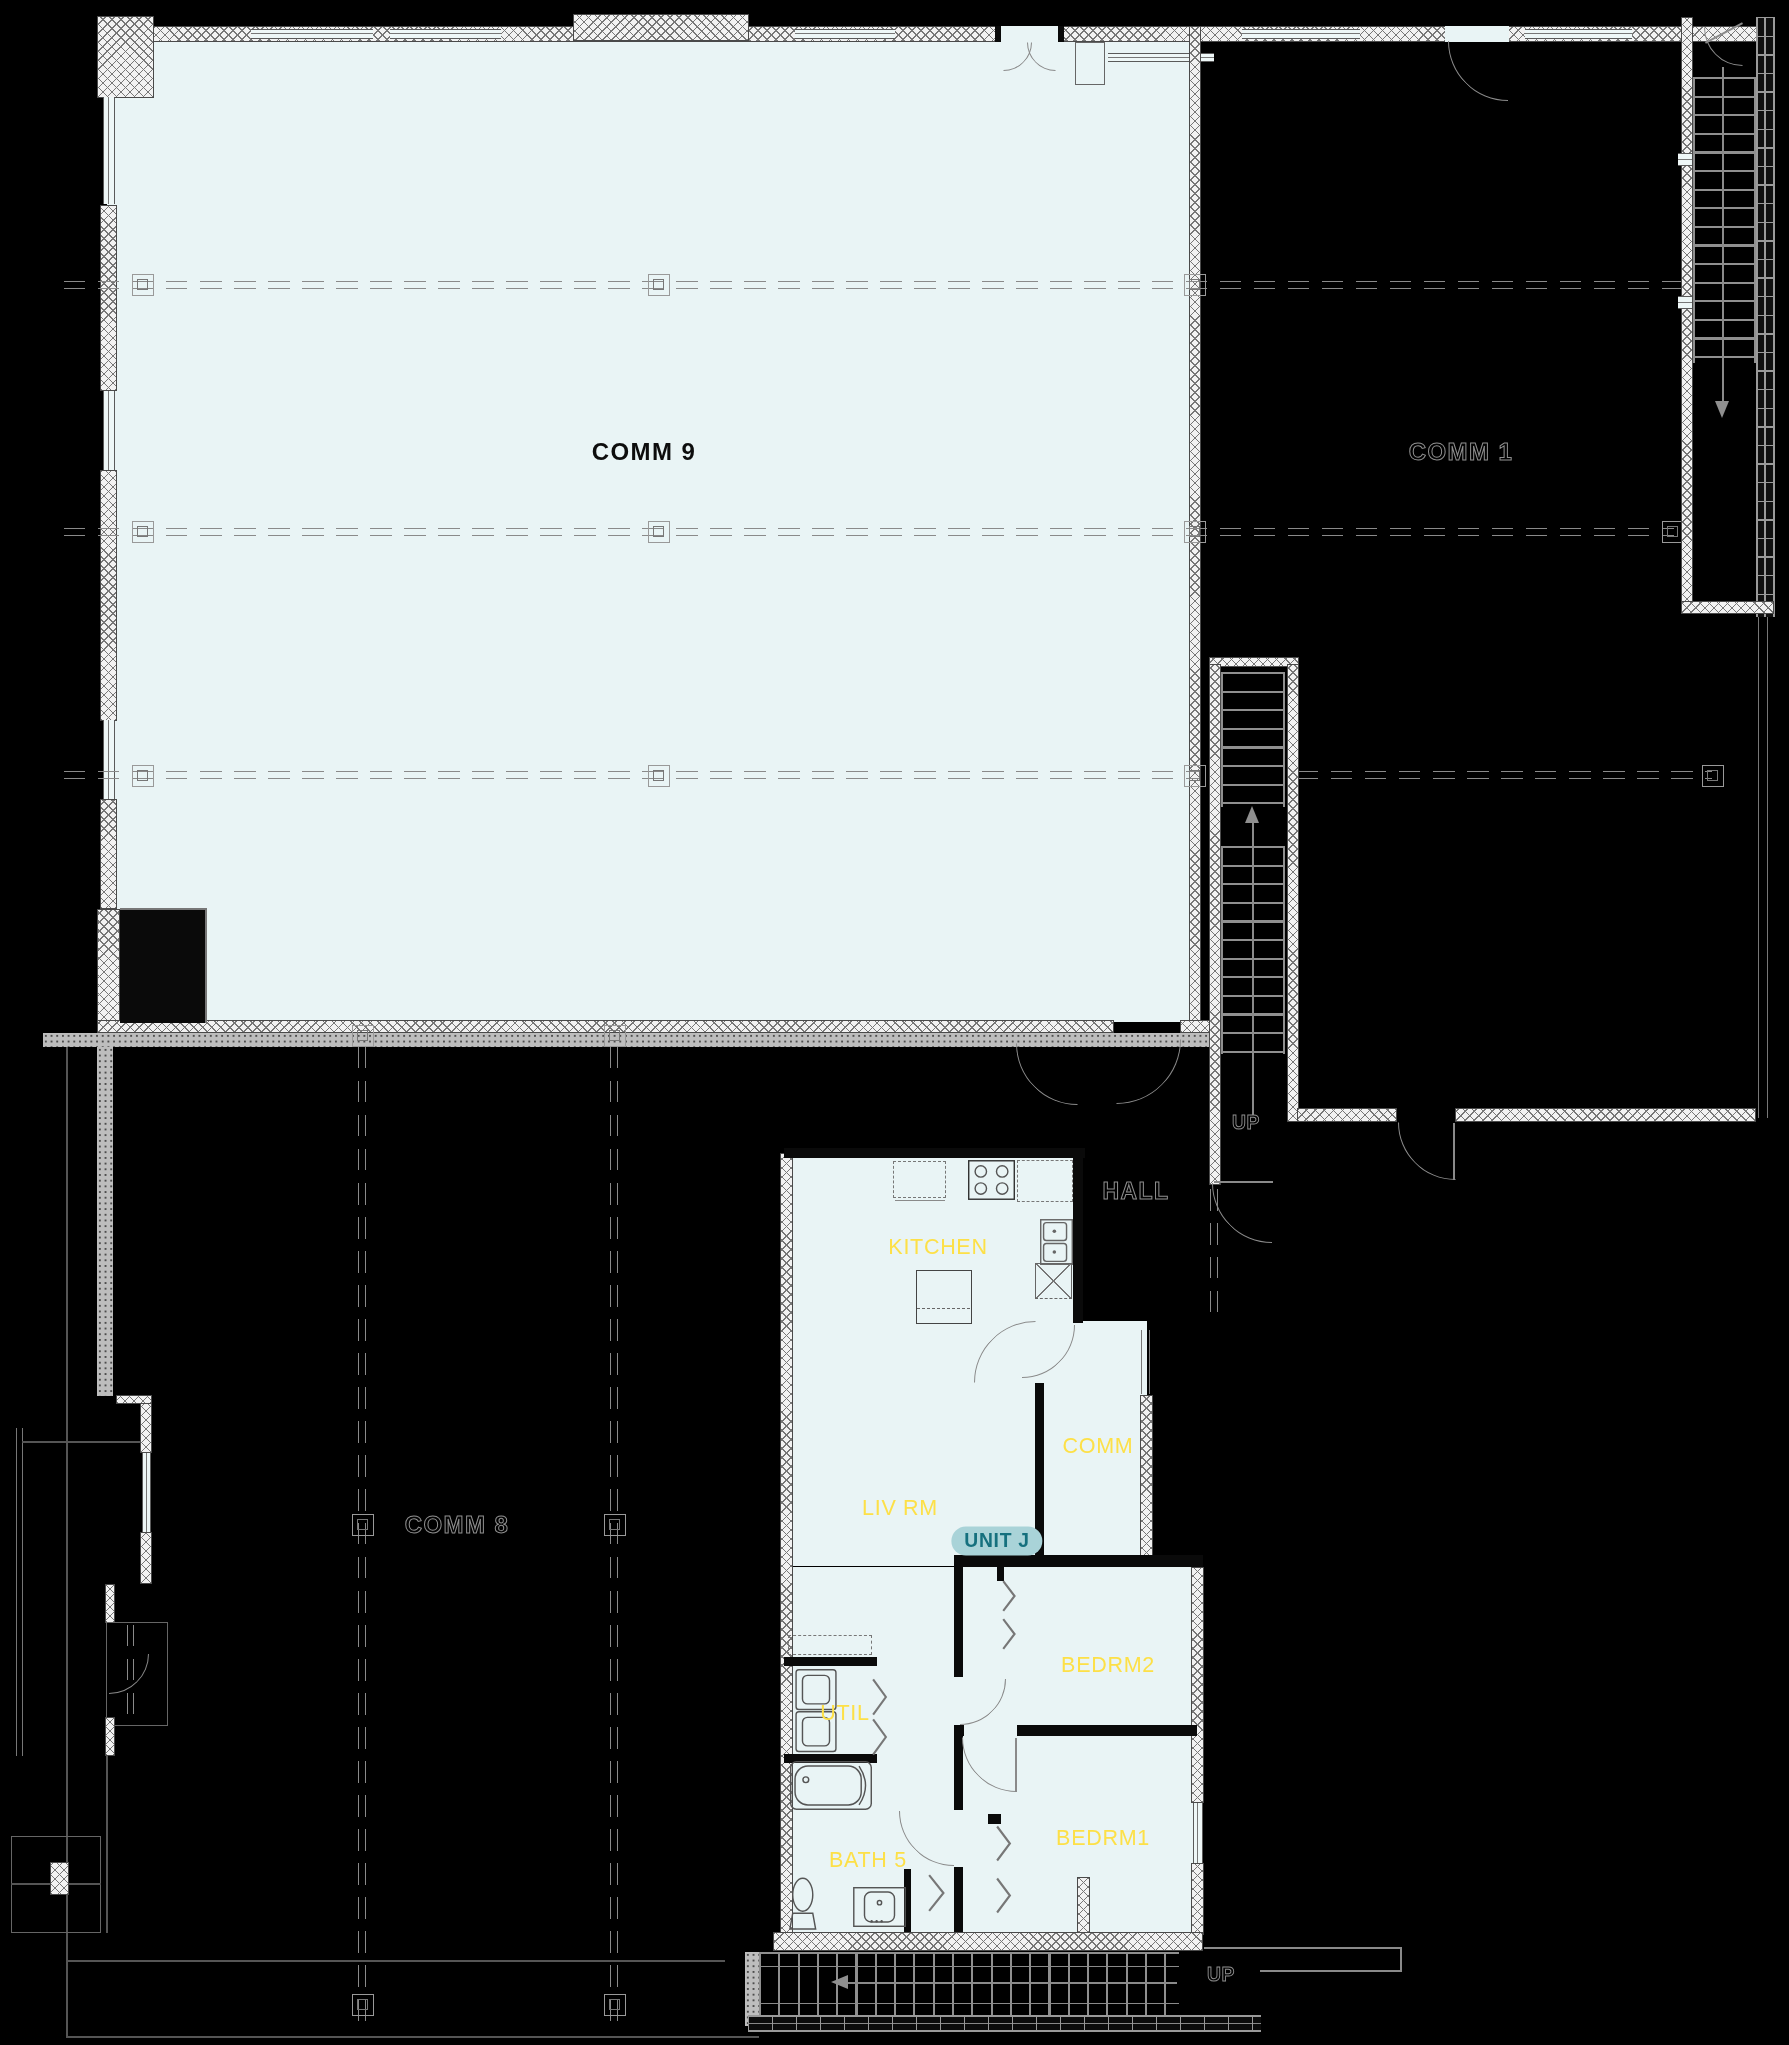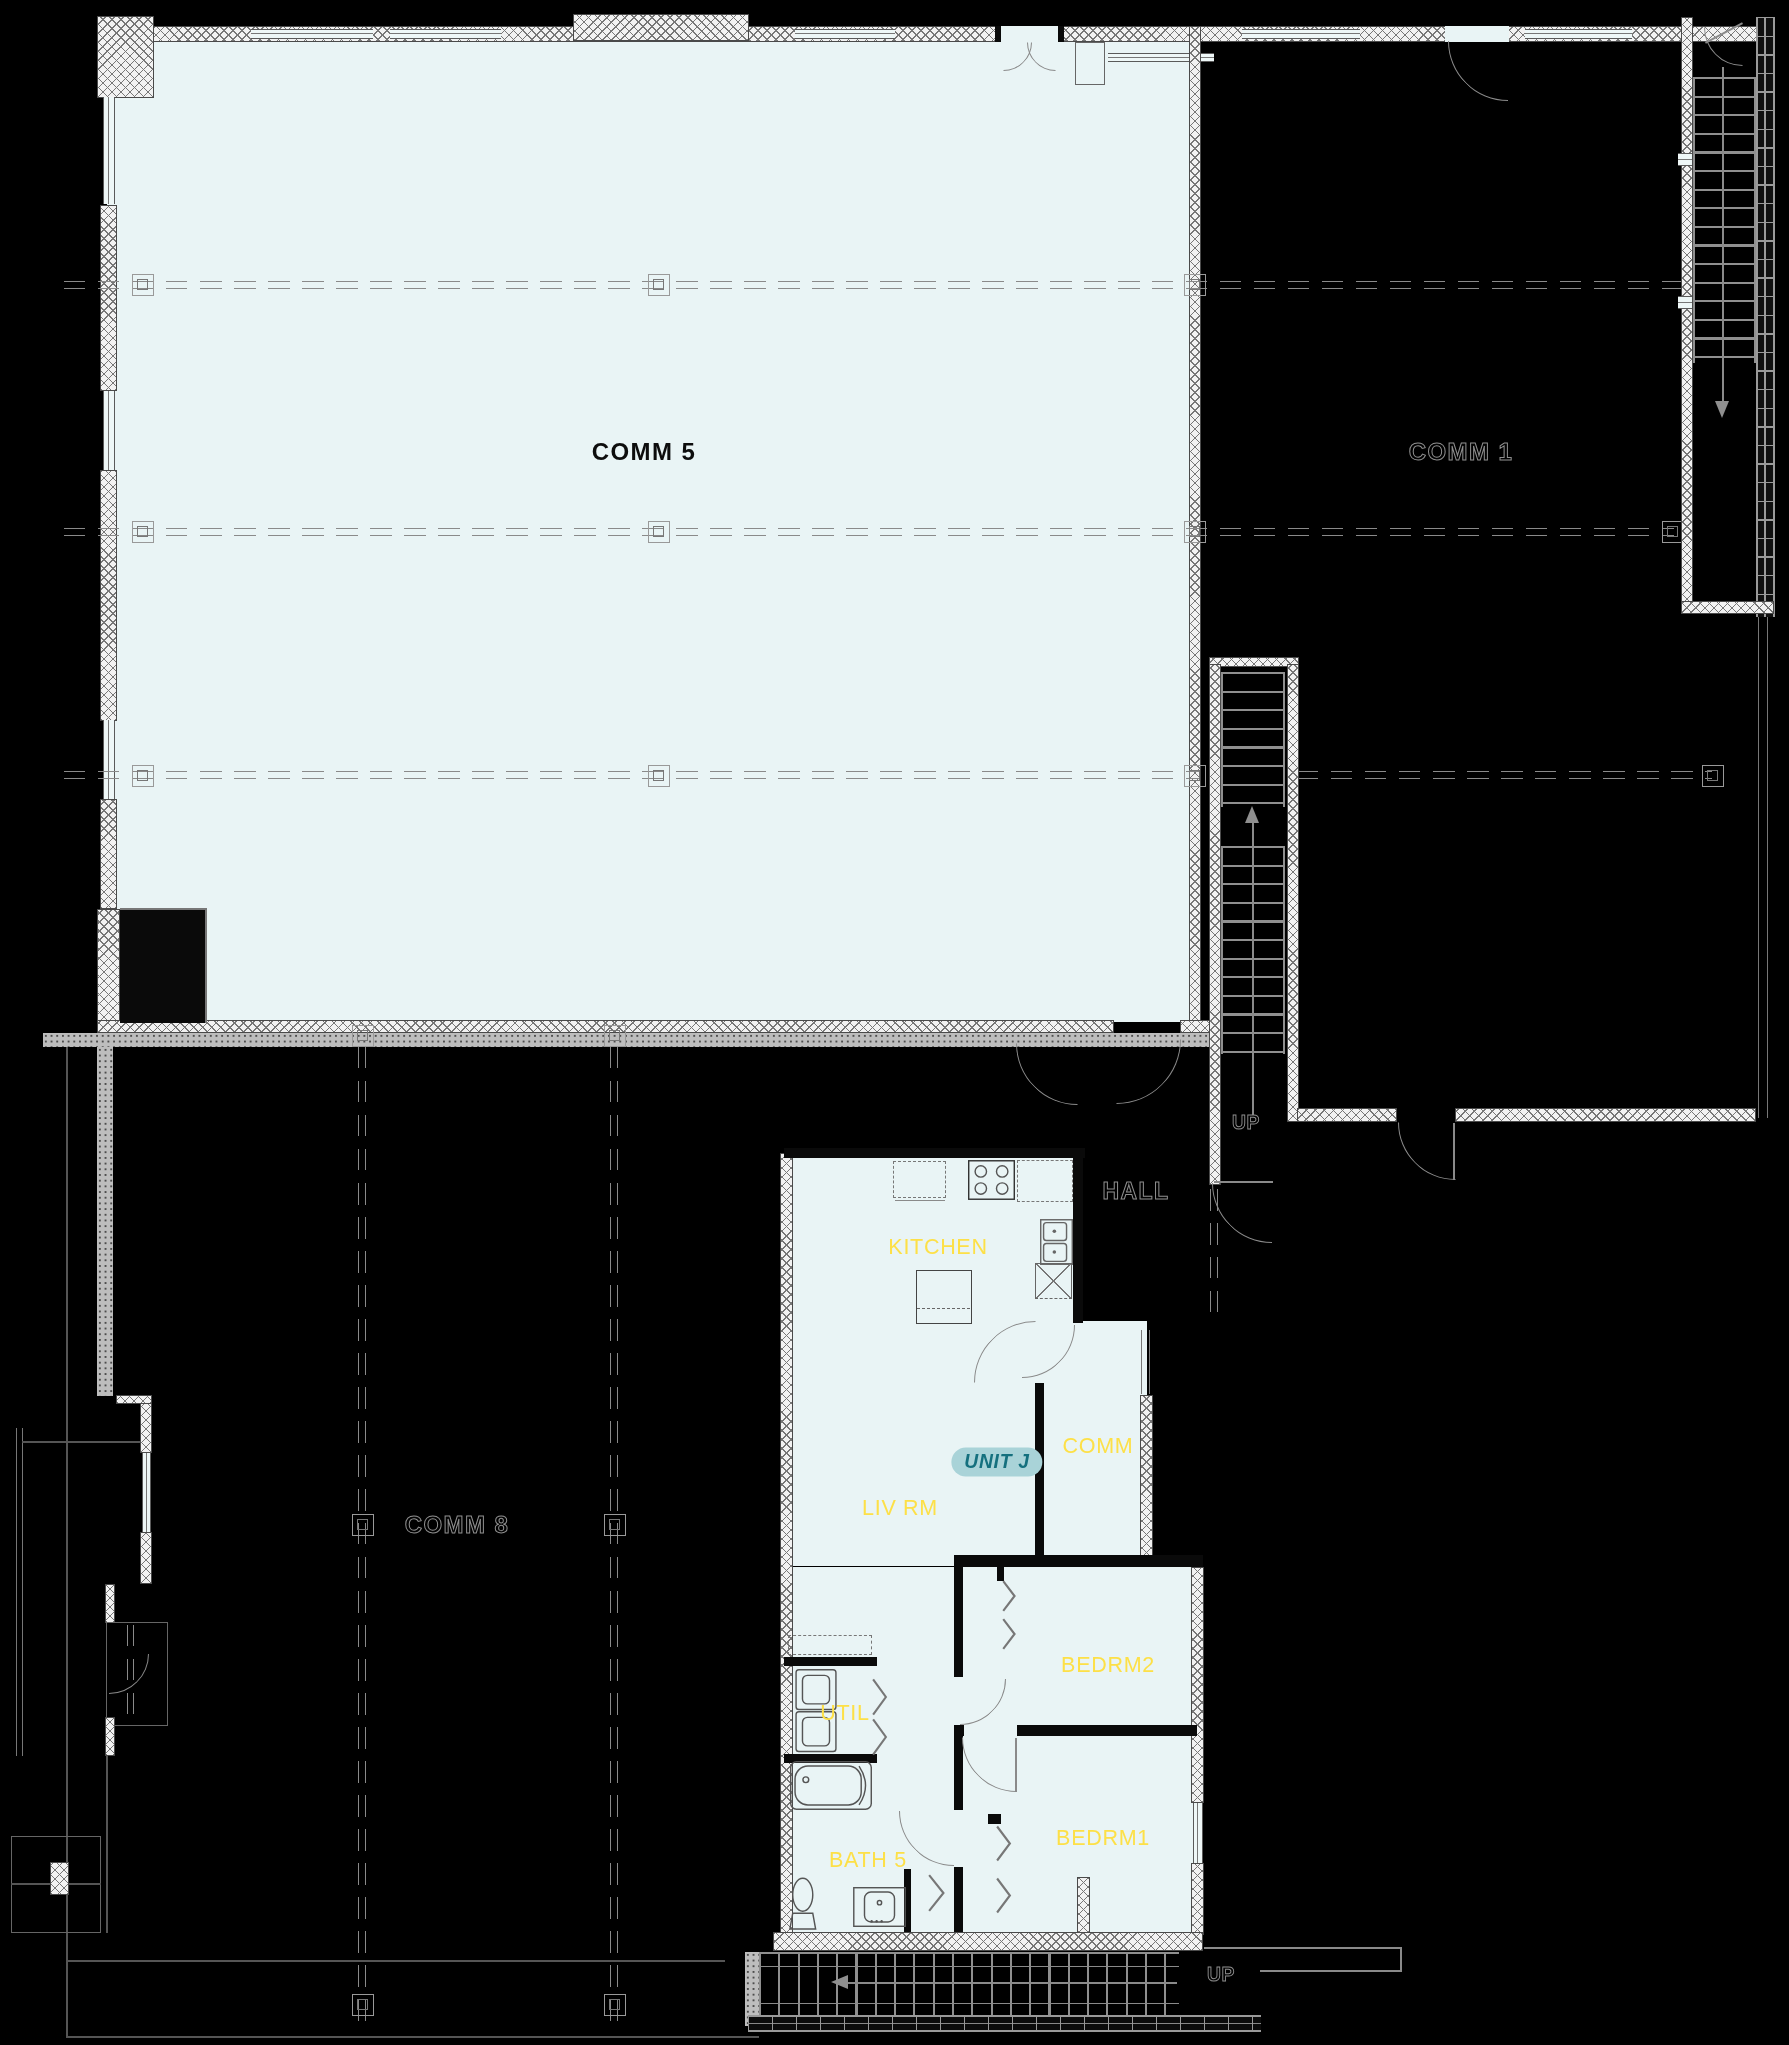--- a/index.html
+++ b/index.html
@@ -291,29 +291,29 @@
   <div class="abs wx" style="left:105px;top:1584px;width:10px;height:39px;"></div>
   <div class="abs box" style="left:106px;top:1622px;width:62px;height:104px;"></div>
   <div class="abs dashV" style="left:127px;top:1625px;width:7.2px;height:97px;"></div>
   <div class="abs arc" style="left:69px;top:1614px;width:80px;height:80px;transform:rotate(135deg);"></div>
   <div class="abs wx" style="left:105px;top:1717px;width:10px;height:39px;"></div>
   <div class="abs ln" style="left:106px;top:1756px;width:2.1px;height:177px;background:#555;"></div>
   <div class="abs box" style="left:10.7px;top:1836px;width:90px;height:97px;"></div>
   <div class="abs ln" style="left:10.7px;top:1883px;width:90px;height:2.1px;background:#555;"></div>
   <div class="abs wx" style="left:50px;top:1862px;width:18.6px;height:33px;"></div>
 
-  <div class="abs t1" style="left:644px;top:452px;">COMM 5</div>
+  <div class="abs t1" style="left:644px;top:452px;">COMM 9</div>
   <div class="abs t2" style="left:1461px;top:452px;">COMM 1</div>
   <div class="abs t2" style="left:457px;top:1525px;">COMM 8</div>
   <div class="abs t2" style="left:1136px;top:1191px;font-size:23px;">HALL</div>
   <div class="abs t3" style="left:1246px;top:1123px;">UP</div>
   <div class="abs t3" style="left:1221px;top:1975px;">UP</div>
   <div class="abs t4" style="left:938px;top:1247px;">KITCHEN</div>
   <div class="abs t4" style="left:900px;top:1508px;">LIV RM</div>
   <div class="abs t4" style="left:1098px;top:1446px;">COMM</div>
-  <div class="abs pill" style="left:997px;top:1462px;font-style:italic;">UNIT J</div>
+  <div class="abs pill" style="left:997px;top:1541px;">UNIT J</div>
   <div class="abs t4" style="left:1108px;top:1665px;">BEDRM2</div>
   <div class="abs t4" style="left:845px;top:1713px;">UTIL</div>
   <div class="abs t4" style="left:868px;top:1860px;">BATH 5</div>
   <div class="abs t4" style="left:1103px;top:1838px;">BEDRM1</div>
 
 </div>
 
 
 </body></html>

